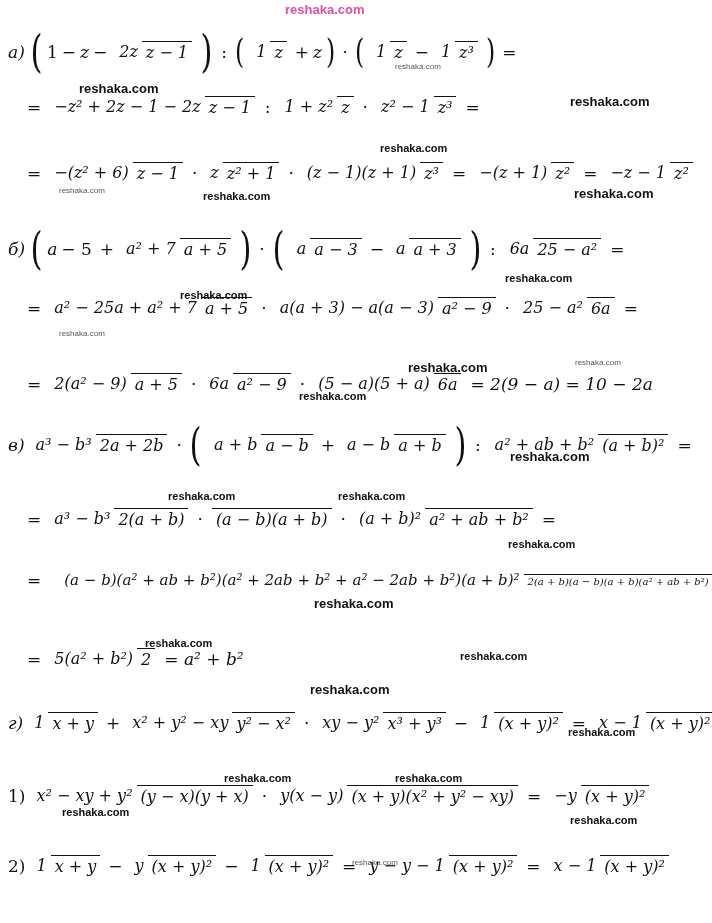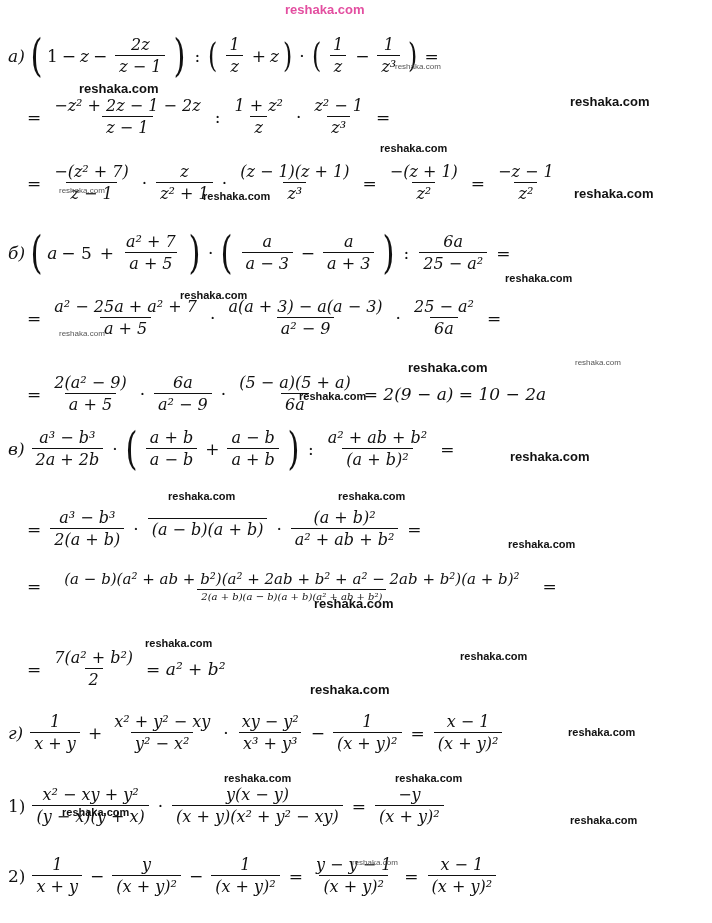--- a/index.html
+++ b/index.html
@@ -32,21 +32,21 @@
     position:absolute;
     white-space:nowrap;
     font-family:"DejaVu Serif", serif;
   }
   .mathrow{display:inline-flex;align-items:center;}
   .it{font-style:italic;}
   .op{margin:0 4px;}
   .lead{font-size:17px;margin-right:3px;}
 
   
-  .frac{display:inline-flex;flex-direction:column;align-items:center;vertical-align:middle;margin:0 4px;}
+  .frac{display:inline-flex;flex-direction:row;align-items:center;vertical-align:middle;margin:0 4px;}
   .frac .num{padding:0 4px 1px 4px;font-size:16px;}
   .frac .den{padding:1px 4px 0 4px;border-top:1.3px solid #111;font-size:16px;}
 
   
   .paren{display:inline-flex;align-items:center;}
   .paren > .pl,.paren > .pr{
     font-size:34px;line-height:0.75;font-family:"DejaVu Serif", serif;
     transform:scaleX(.7);display:inline-block;
   }
   .paren.tall > .pl,.paren.tall > .pr{font-size:44px;}
@@ -131,21 +131,21 @@
           <span class="den">z³</span>
         </span>
       <span class="eq">=</span>
     </span>
   </div>
 
   <div class="line" style="left:22px;top:162px;">
     <span class="mathrow">
       <span class="eq">=</span>
       <span class="frac it">
-          <span class="num">−(z² + 7)</span>
+          <span class="num">−(z² + 6)</span>
           <span class="den">z − 1</span>
         </span>
       <span class="dot">·</span>
       <span class="frac it">
           <span class="num">z</span>
           <span class="den">z² + 1</span>
         </span>
       <span class="dot">·</span>
       <span class="frac it">
           <span class="num">(z − 1)(z + 1)</span>
@@ -307,21 +307,21 @@
         <span class="den" style="font-size:10px;">2(a + b)(a − b)(a + b)(a² + ab + b²)</span>
       </span>
       <span class="eq">=</span>
     </span>
   </div>
 
   <div class="line" style="left:22px;top:648px;">
     <span class="mathrow">
       <span class="eq">=</span>
       <span class="frac it">
-          <span class="num">7(a² + b²)</span>
+          <span class="num">5(a² + b²)</span>
           <span class="den">2</span>
         </span>
       <span class="eq it">= a² + b²</span>
     </span>
   </div>
 
   <div class="line" style="left:8px;top:712px;">
     <span class="mathrow">
       <span class="lead it">г)</span>
       <span class="frac it">

